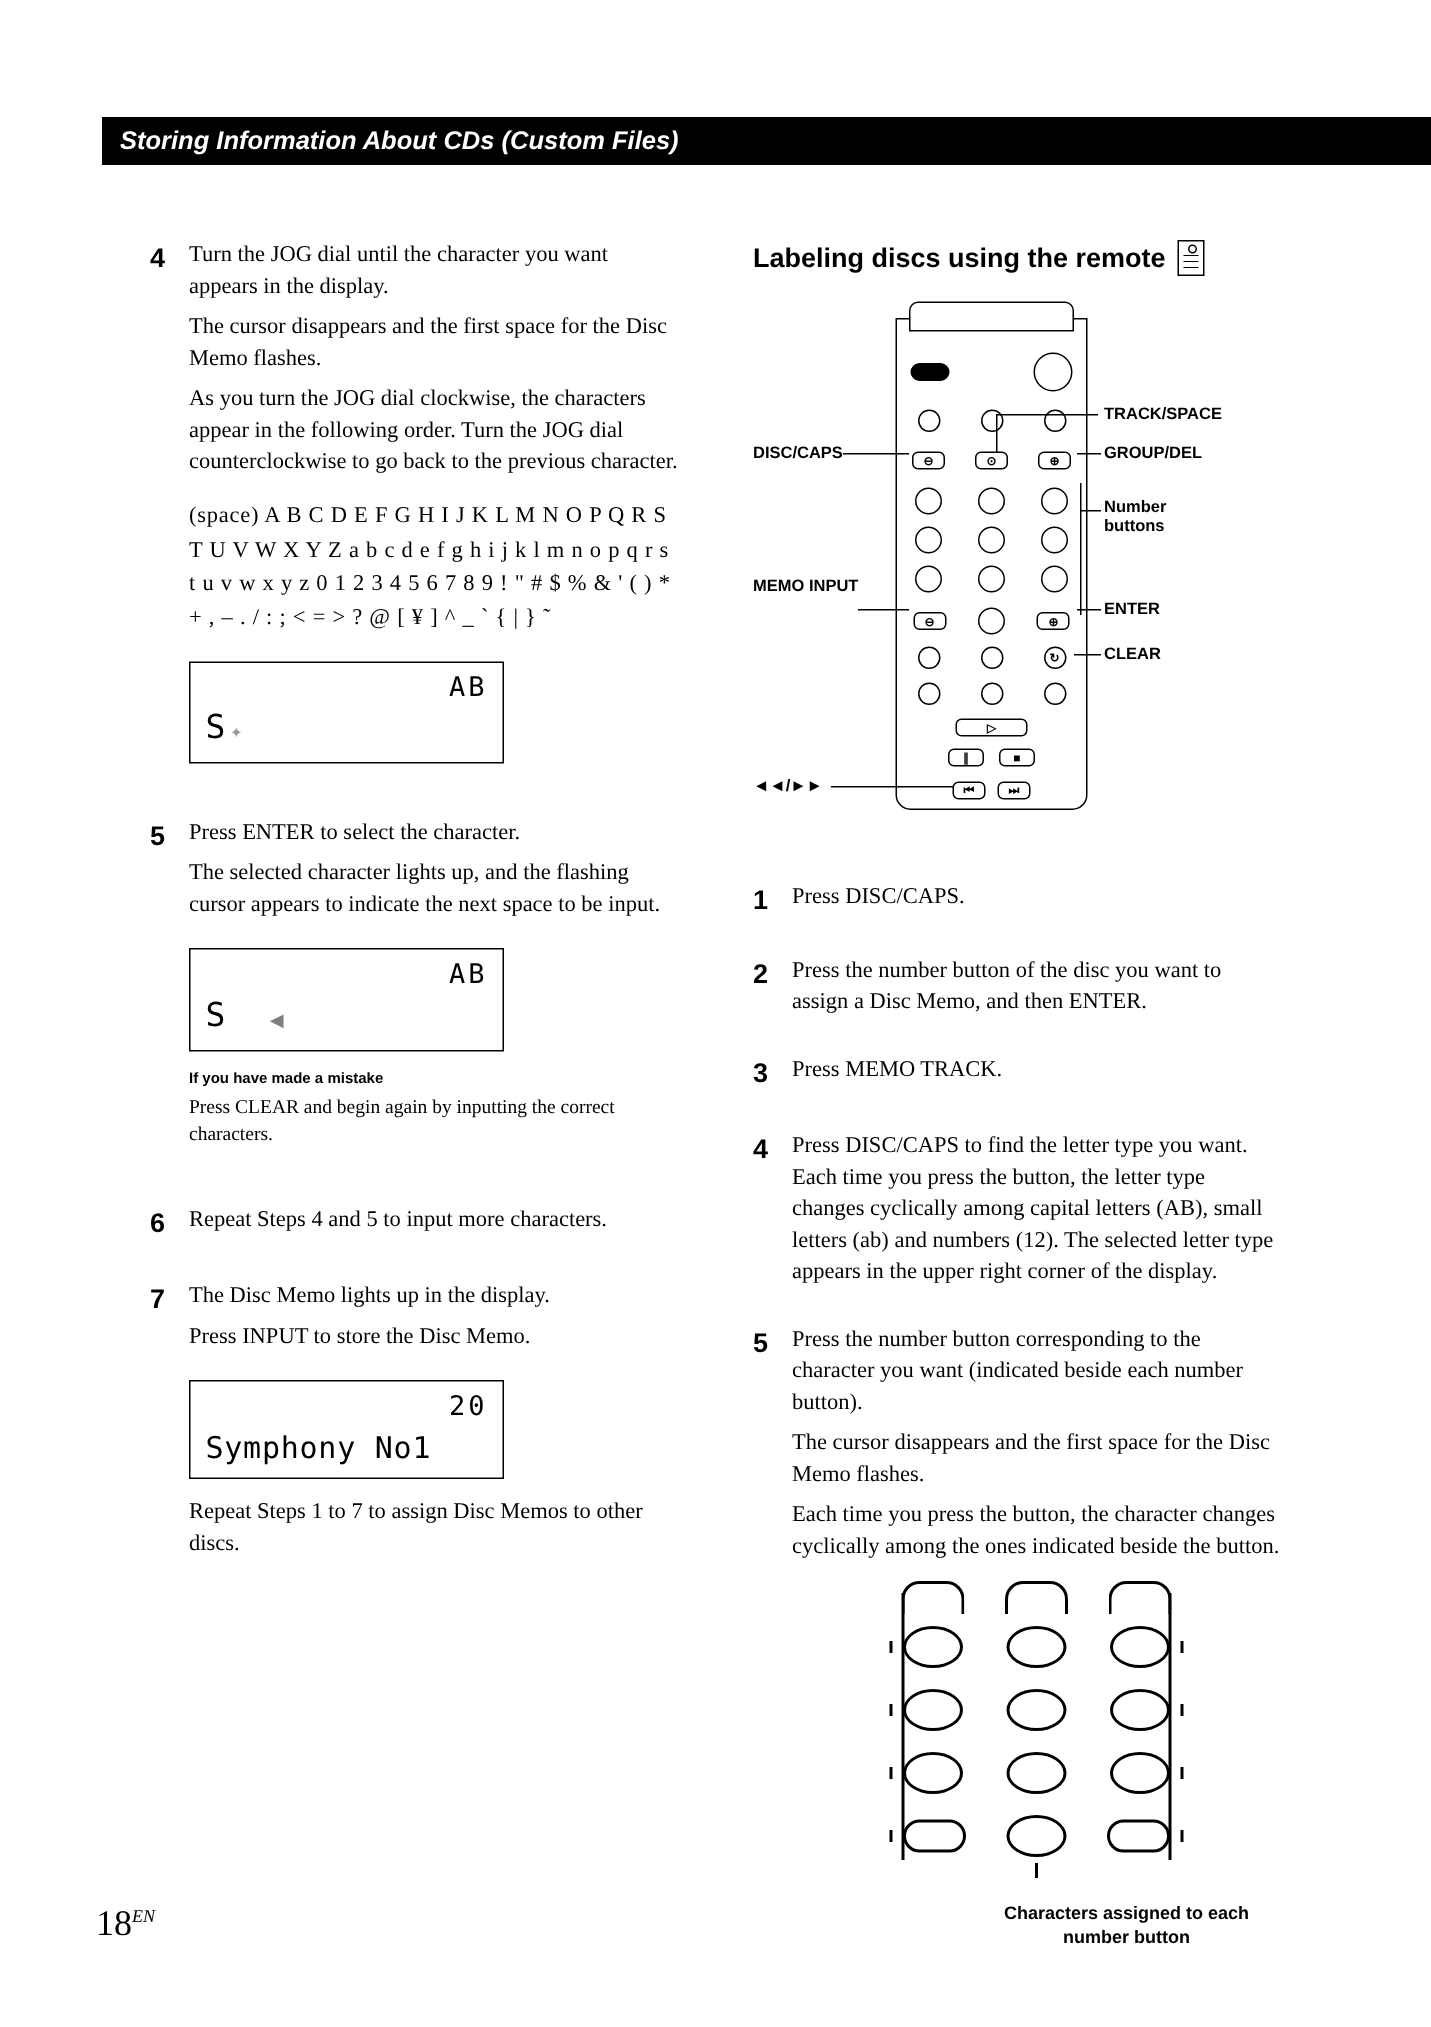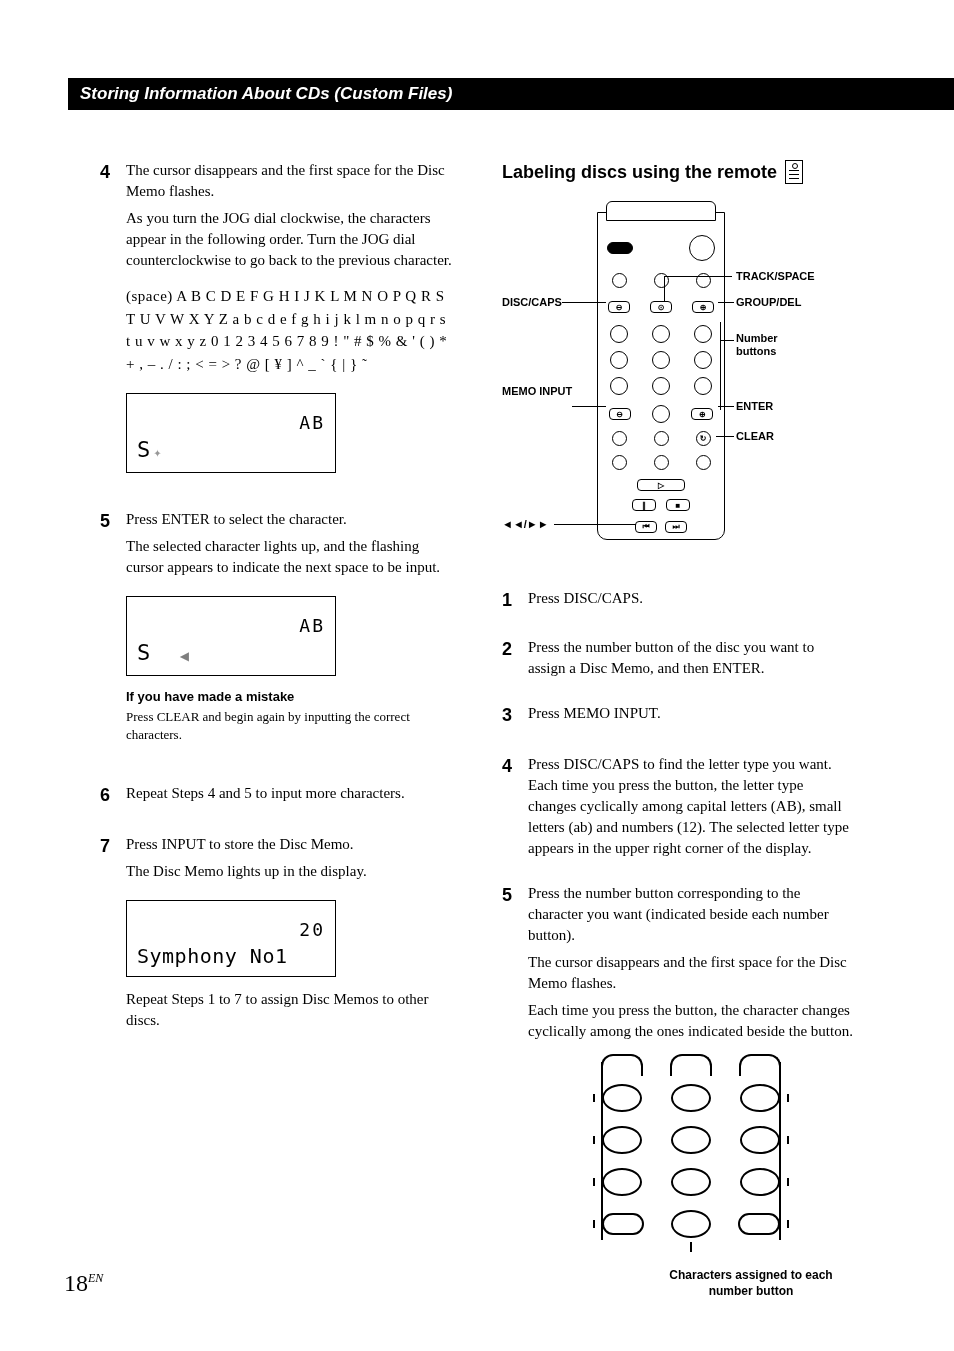--- a/index.html
+++ b/index.html
@@ -48,29 +48,29 @@
   .step-body {
     flex: 1;
     line-height: 1.4;
   }
   .para { margin-bottom: 6px; }
   .chars { margin-top: 14px; line-height: 1.5; letter-spacing: 0.5px; }
   .display-box {
     border: 1px solid #000;
     width: 210px;
     margin: 18px 0 12px 0;
-    padding: 16px 10px 6px 10px;
+    padding: 4px 10px 6px 10px;
     font-family: monospace;
   }
   .display-box .topline { text-align: right; font-size: 18px; letter-spacing: 2px; }
   .display-box .botline { font-size: 22px; letter-spacing: 1px; }
   .note-title {
     font-family: Arial, Helvetica, sans-serif;
     font-weight: bold;
-    font-size: 13px;
+    font-size: 10px;
     margin-bottom: 2px;
   }
   .note-text {
     font-size: 13px;
     line-height: 1.4;
     margin-bottom: 14px;
   }
   .section-heading {
     font-family: Arial, Helvetica, sans-serif;
     font-weight: bold;
@@ -153,20 +153,21 @@
 
 <div class="header-bar">Storing Information About CDs (Custom Files)</div>
 
 <div class="content">
 
   <div class="col">
 
     <div class="step">
       <div class="step-num">4</div>
       <div class="step-body">
+        <div class="para">Turn the JOG dial until the character you want appears in the display.</div>
         <div class="para">The cursor disappears and the first space for the Disc Memo flashes.</div>
         <div class="para">As you turn the JOG dial clockwise, the characters appear in the following order. Turn the JOG dial counterclockwise to go back to the previous character.</div>
         <div class="chars">(space) A B C D E F G H I J K L M N O P Q R S T U V W X Y Z a b c d e f g h i j k l m n o p q r s t u v w x y z 0 1 2 3 4 5 6 7 8 9 ! " # $ % &amp; ' ( ) * + , – . / : ; &lt; = &gt; ? @ [ ¥ ] ^ _ ` { | } ˜</div>
         <div class="display-box">
           <div class="topline">AB</div>
           <div class="botline"><span>S</span><span class="dotted-cursor" style="opacity:.4;margin-left:2px; font-size:10px;"></span></div>
         </div>
       </div>
     </div>
 
@@ -187,22 +188,22 @@
     <div class="step">
       <div class="step-num">6</div>
       <div class="step-body">
         <div class="para">Repeat Steps 4 and 5 to input more characters.</div>
       </div>
     </div>
 
     <div class="step">
       <div class="step-num">7</div>
       <div class="step-body">
+        <div class="para">The Disc Memo lights up in the display.</div>
         <div class="para">Press INPUT to store the Disc Memo.</div>
-        <div class="para">The Disc Memo lights up in the display.</div>
         <div class="display-box">
           <div class="topline">20</div>
           <div class="botline" style="font-size:20px;letter-spacing:0.5px;">Symphony No1</div>
         </div>
         <div class="para">Repeat Steps 1 to 7 to assign Disc Memos to other discs.</div>
       </div>
     </div>
 
   </div>
 
@@ -299,21 +300,21 @@
       <div class="step-num">1</div>
       <div class="step-body">Press DISC/CAPS.</div>
     </div>
     <div class="step">
       <div class="step-num">2</div>
       <div class="step-body">Press the number button of the disc you want to assign a Disc Memo, and then ENTER.</div>
     </div>
     <div class="step">
       <div class="step-num">3</div>
       <div class="step-body">
-        <div class="para">Press MEMO INPUT.</div>
+        <div class="para">Press MEMO TRACK.</div>
       </div>
     </div>
     <div class="step">
       <div class="step-num">4</div>
       <div class="step-body">Press DISC/CAPS to find the letter type you want. Each time you press the button, the letter type changes cyclically among capital letters (AB), small letters (ab) and numbers (12). The selected letter type appears in the upper right corner of the display.</div>
     </div>
     <div class="step">
       <div class="step-num">5</div>
       <div class="step-body">
         <div class="para">Press the number button corresponding to the character you want (indicated beside each number button).</div>

